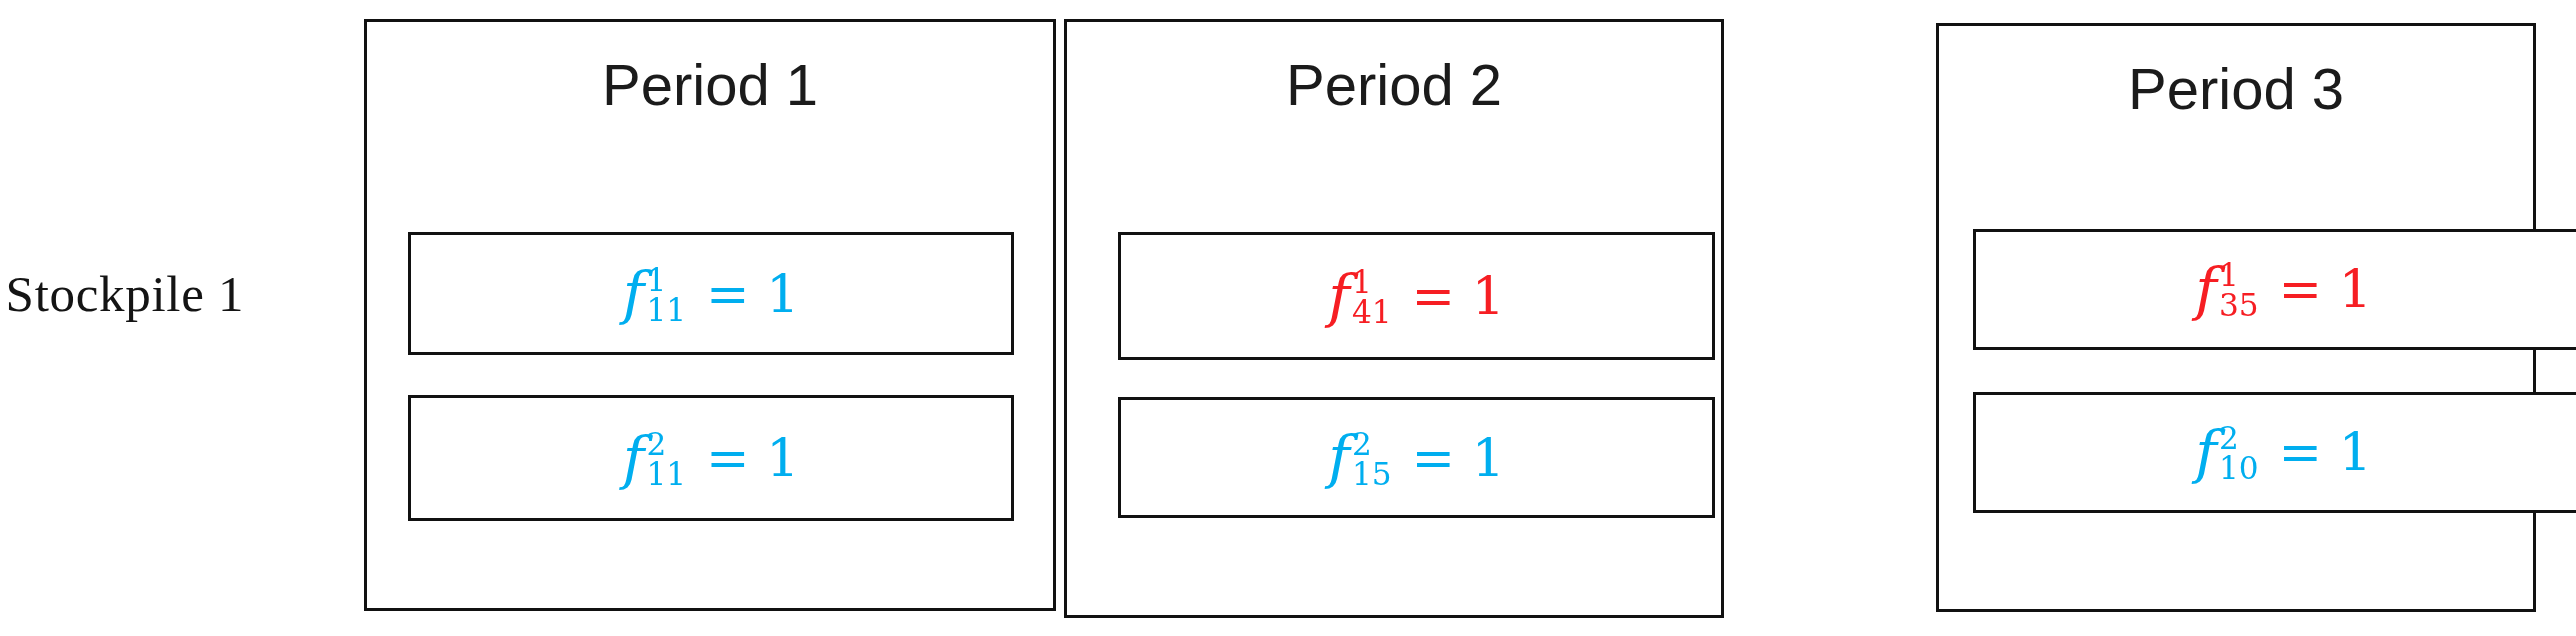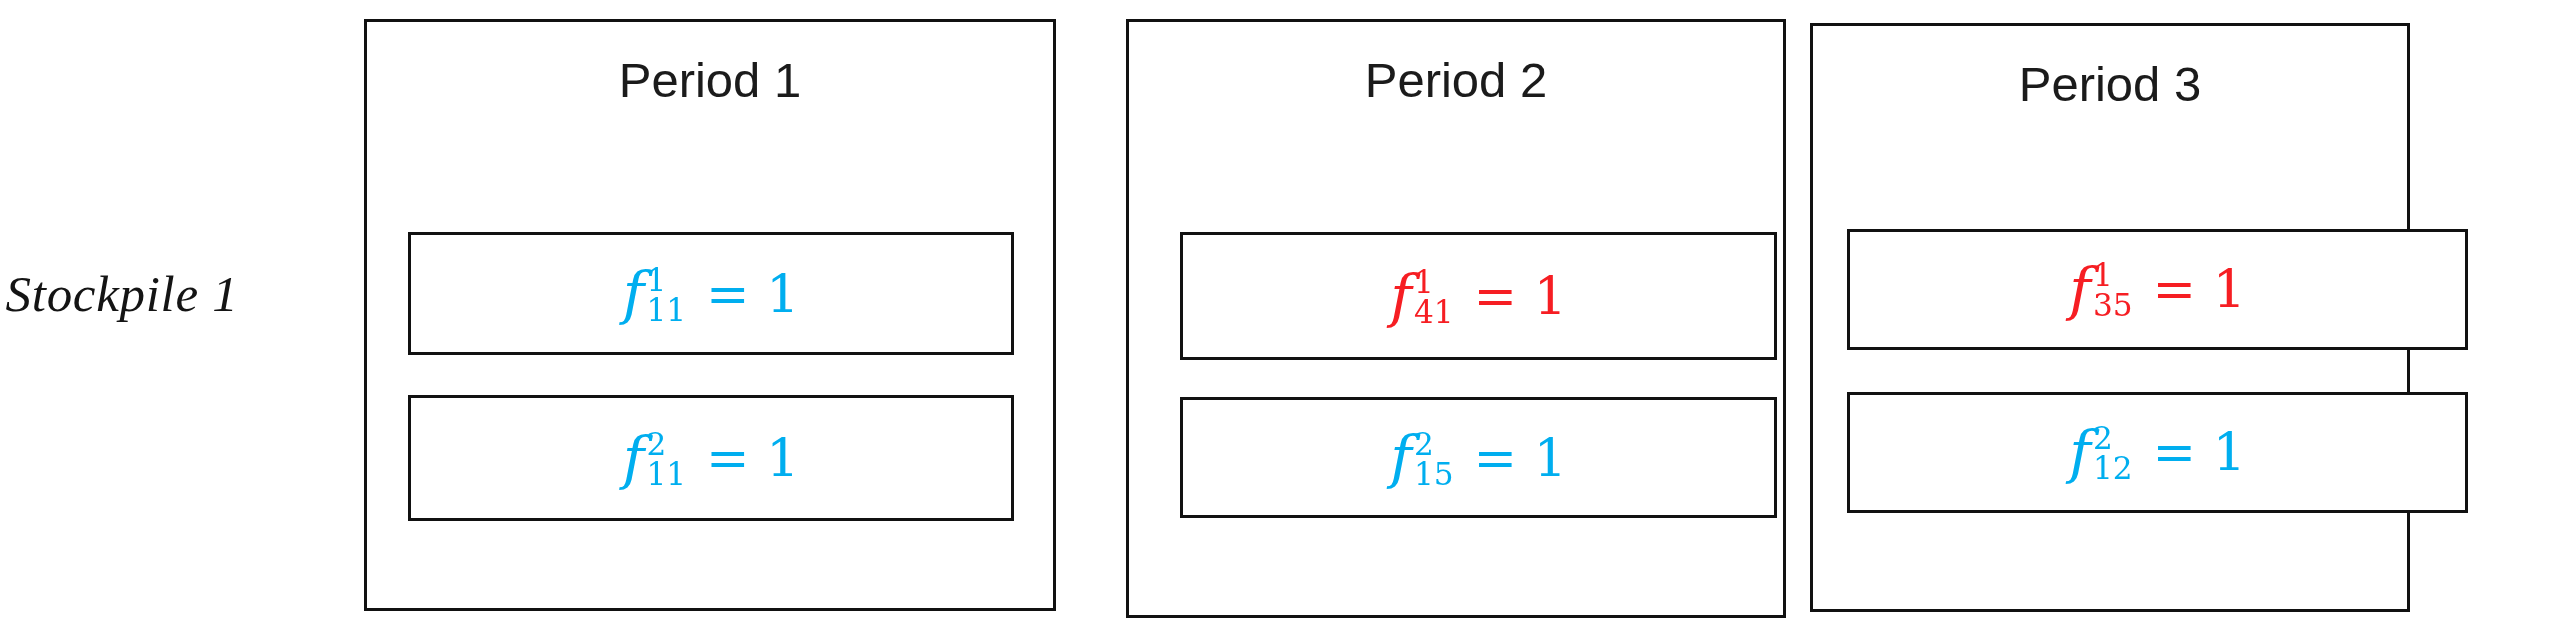--- a/index.html
+++ b/index.html
@@ -1,32 +1,32 @@
 <!DOCTYPE html>
 <html style="font-size:11.3px"><head>
 <meta charset="utf-8">
 <style>
   html,body{margin:0;padding:0;background:#ffffff;}
   #figure{position:relative;width:2576px;height:636px;background:#ffffff;overflow:hidden;}
 
   
   .row-label{position:absolute;left:5.6px;display:flex;align-items:center;
-    font-family:"Liberation Serif",serif;font-style:italic;font-size:51px;color:#141414;
+    font-family:"Liberation Serif",serif;font-size:51px;color:#141414;
     white-space:nowrap;letter-spacing:0.7px;}
   .row-label.r1{top:232px;height:123px;}
   .row-label.r2{top:395px;height:126px;}
 
   
   .period{position:absolute;border:3.5px solid #111111;box-sizing:border-box;background:#ffffff;}
   .period.p1{left:364px;top:19px;width:692px;height:592px;}
-  .period.p2{left:1126px;top:19px;width:660px;height:599px;}
-  .period.p3{left:1810px;top:22.5px;width:600px;height:589px;}
+  .period.p2{left:1064px;top:19px;width:660px;height:599px;}
+  .period.p3{left:1936px;top:22.5px;width:600px;height:589px;}
 
   .period-title{position:absolute;top:34px;left:0;right:0;text-align:center;
-    font-family:"Liberation Sans",sans-serif;font-size:49px;color:#1b1b1b;line-height:1;}
+    font-family:"Liberation Sans",sans-serif;font-size:58px;color:#1b1b1b;line-height:1;}
 
   
   .cell{position:absolute;border:3.5px solid #111111;box-sizing:border-box;background:#ffffff;
     display:flex;align-items:center;justify-content:center;
     font-family:"DejaVu Serif","Liberation Serif",serif;font-size:52px;line-height:1;}
   .p1 .c1{left:41px;top:210px;width:606px;height:123px;}
   .p1 .c2{left:41px;top:373px;width:606px;height:126px;}
   .p2 .c1{left:51px;top:210px;width:597px;height:128px;}
   .p2 .c2{left:51px;top:375px;width:597px;height:121px;}
   .p3 .c1{left:34px;top:203px;width:621px;height:121px;}
@@ -92,20 +92,20 @@
         <span class="fscripts">
           <span class="fsup">1</span>
           <span class="fsub">35</span>
         </span>
       <span class="feq">= 1</span>
     </div>
     <div class="cell c2" style="color: rgb(0, 174, 239);">
       <span class="fvar">f</span>
         <span class="fscripts">
           <span class="fsup">2</span>
-          <span class="fsub">12</span>
+          <span class="fsub">10</span>
         </span>
       <span class="feq">= 1</span>
     </div>
   </div>
 
 </div>
 
 
 </body></html>

